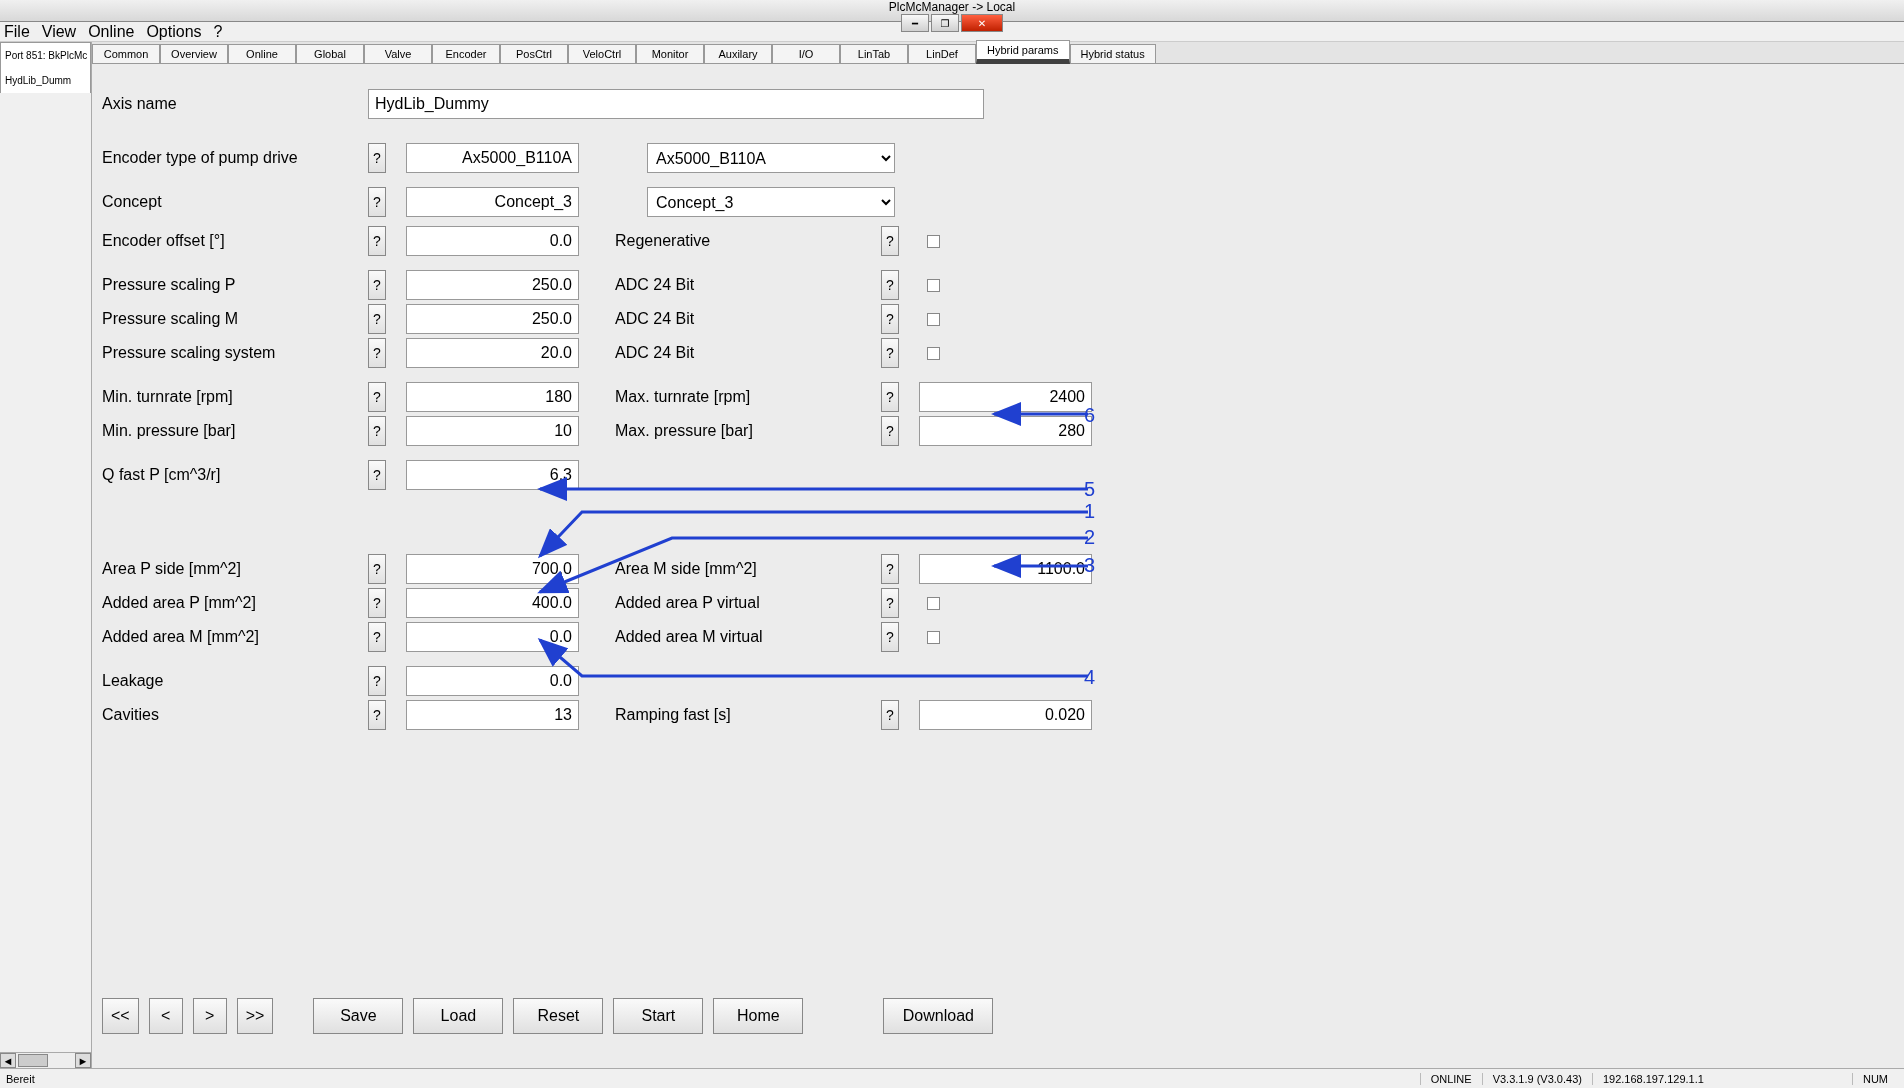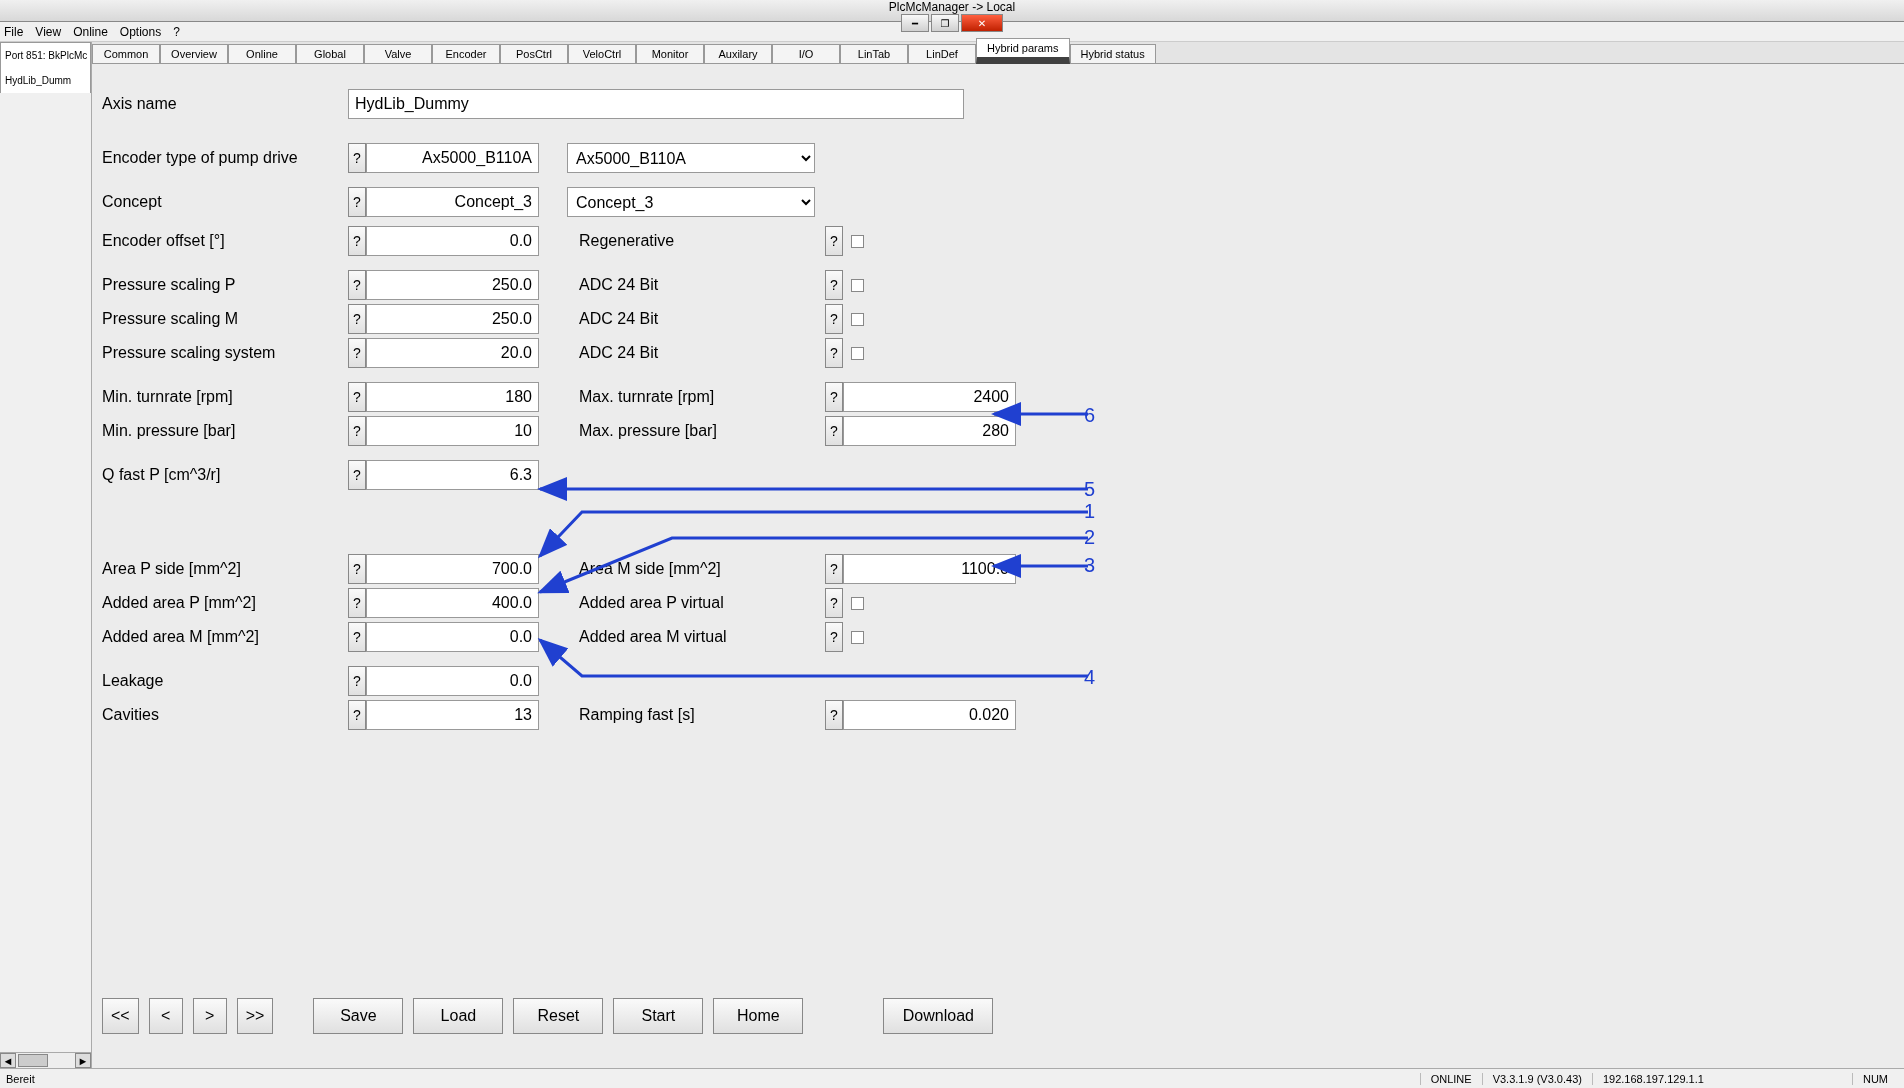--- a/index.html
+++ b/index.html
@@ -43,21 +43,21 @@
 
 .menubar {
   background: #f0f0f0;
   border-bottom: 1px solid #ccc;
   height: 20px;
   display: flex;
   align-items: center;
   padding: 0 4px;
   gap: 12px;
 }
-.menu-item { font-size: 12px; cursor: pointer; }
+.menu-item { font-size: 16px; cursor: pointer; }
 
 
 .body-area {
   display: flex;
   height: calc(100% - 62px);
 }
 
 
 .sidebar {
   width: 92px;
@@ -105,31 +105,31 @@
   border: 1px solid #999;
   border-bottom: none;
   background: #f4f4f4;
   padding: 3px 10px;
   font-size: 11px;
   margin-right: 0;
   cursor: pointer;
   min-width: 68px;
   text-align: center;
 }
-.tab.active { background: #fff; font-weight: normal; border-bottom: 7px solid #404040; position: relative; top: 1px;}
+.tab.active { background: #fff; font-weight: normal; border-bottom: 5px solid #404040; position: relative; top: 1px;}
 
 
 .form {
   flex: 1;
   background: #ececec;
   padding: 18px 0 0 10px;
   position: relative;
   font-size: 17px;
 }
-.row { display: flex; align-items: center; height: 34px; margin-bottom: 0;}
+.row { display: flex; align-items: center; height: 34px; margin-bottom: 0; gap: 20px;}
 .row.tall { height: 44px; }
 .label { width: 246px; font-size: 16px; }
 .help-btn {
   width: 18px; height: 30px;
   border: 1px solid #888;
   background: linear-gradient(#fafafa,#e0e0e0);
   font-size: 14px; cursor: pointer;
   display: inline-flex; align-items: center; justify-content: center;
 }
 .txt-input {
@@ -141,21 +141,21 @@
   font-family: inherit;
 }
 .txt-input.right { text-align: right; }
 .txt-input.w170 { width: 173px; }
 .txt-input.wbig { width: 616px; }
 .txt-input.w120 { width: 120px; }
 .select-field {
   height: 30px; border: 1px solid #999; background: #fff; padding: 0 4px;
   font-size: 16px; width: 248px; font-family: inherit;
 }
-.col2 { margin-left: 40px; width: 246px; font-size:16px;}
+.col2 { margin-left: 16px; width: 246px; font-size:16px;}
 .checkbox { width: 13px; height: 13px; border: 1px solid #888; background:#fff; display:inline-block; margin-left: 8px;}
 
 .spacer { height: 10px; }
 .spacer-big { height: 30px; }
 
 
 .bottombar {
   position: absolute;
   bottom: 34px;
   left: 10px;

